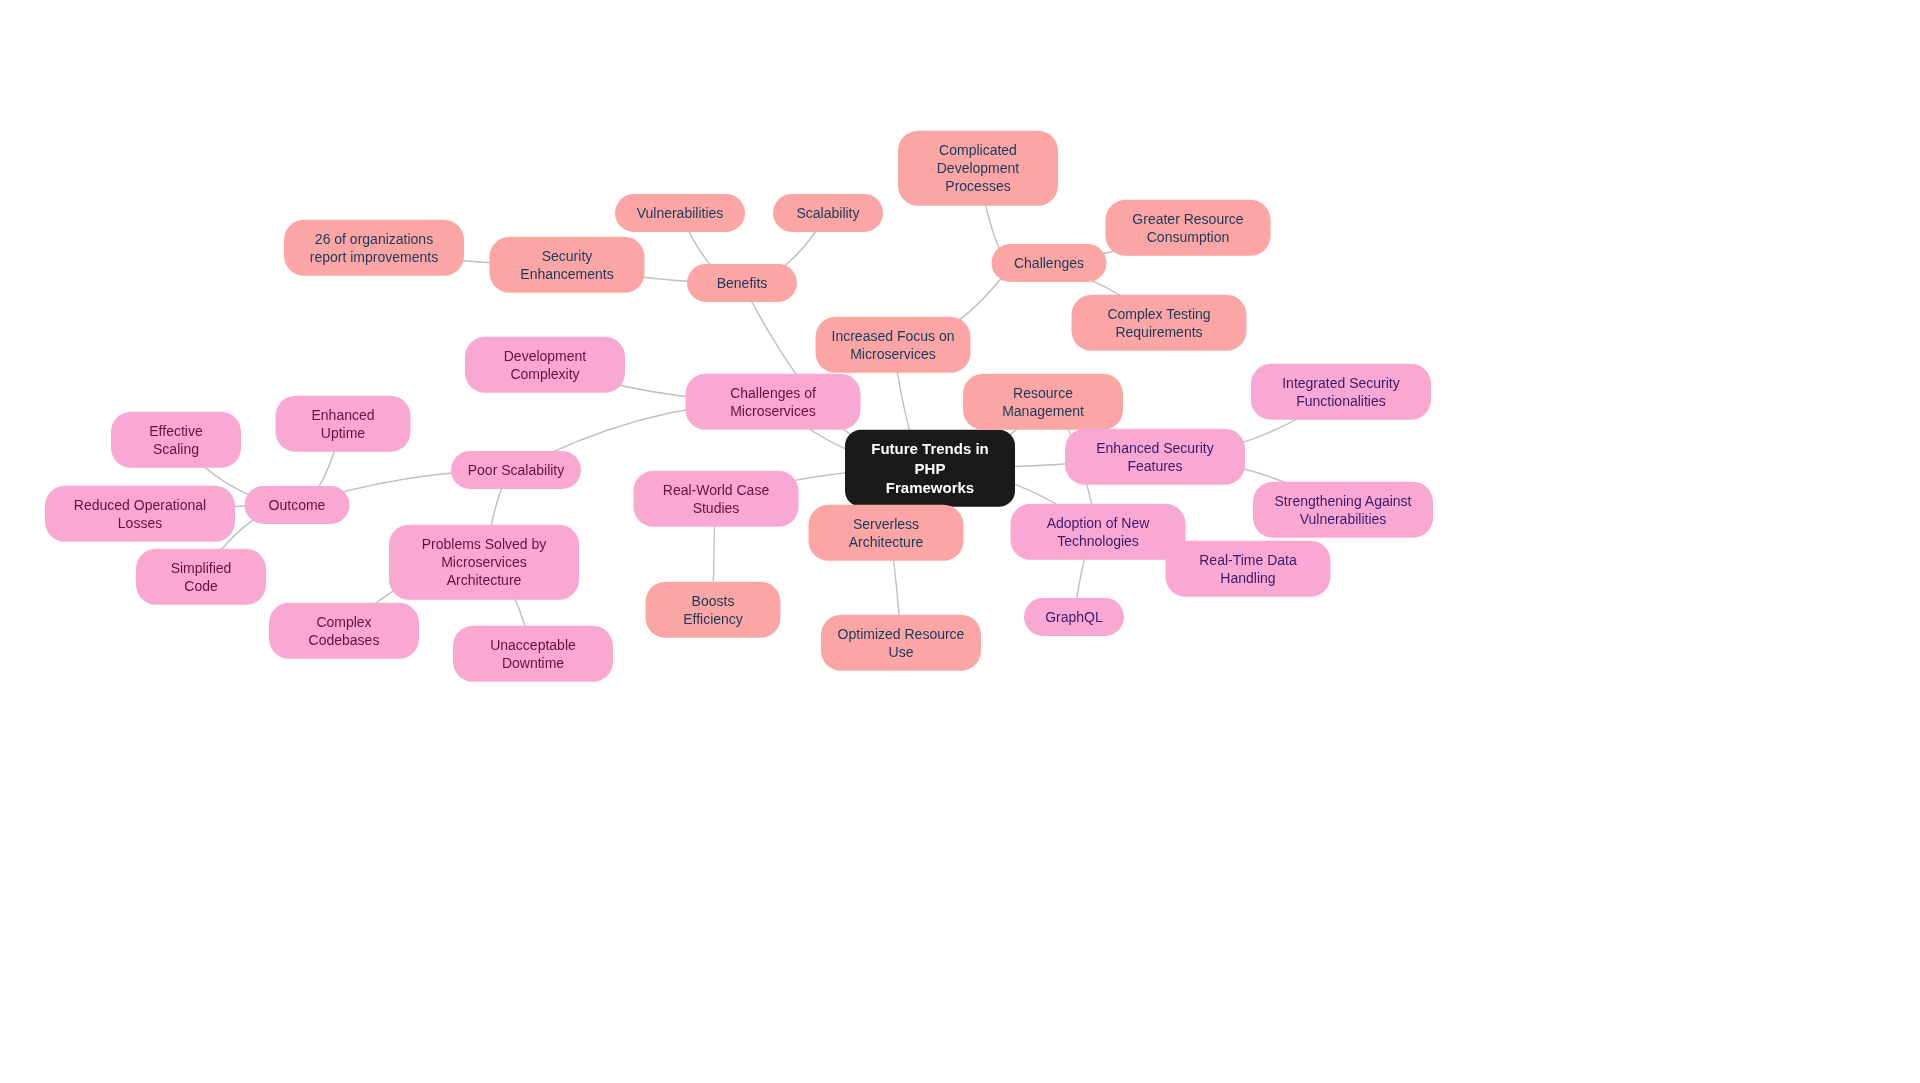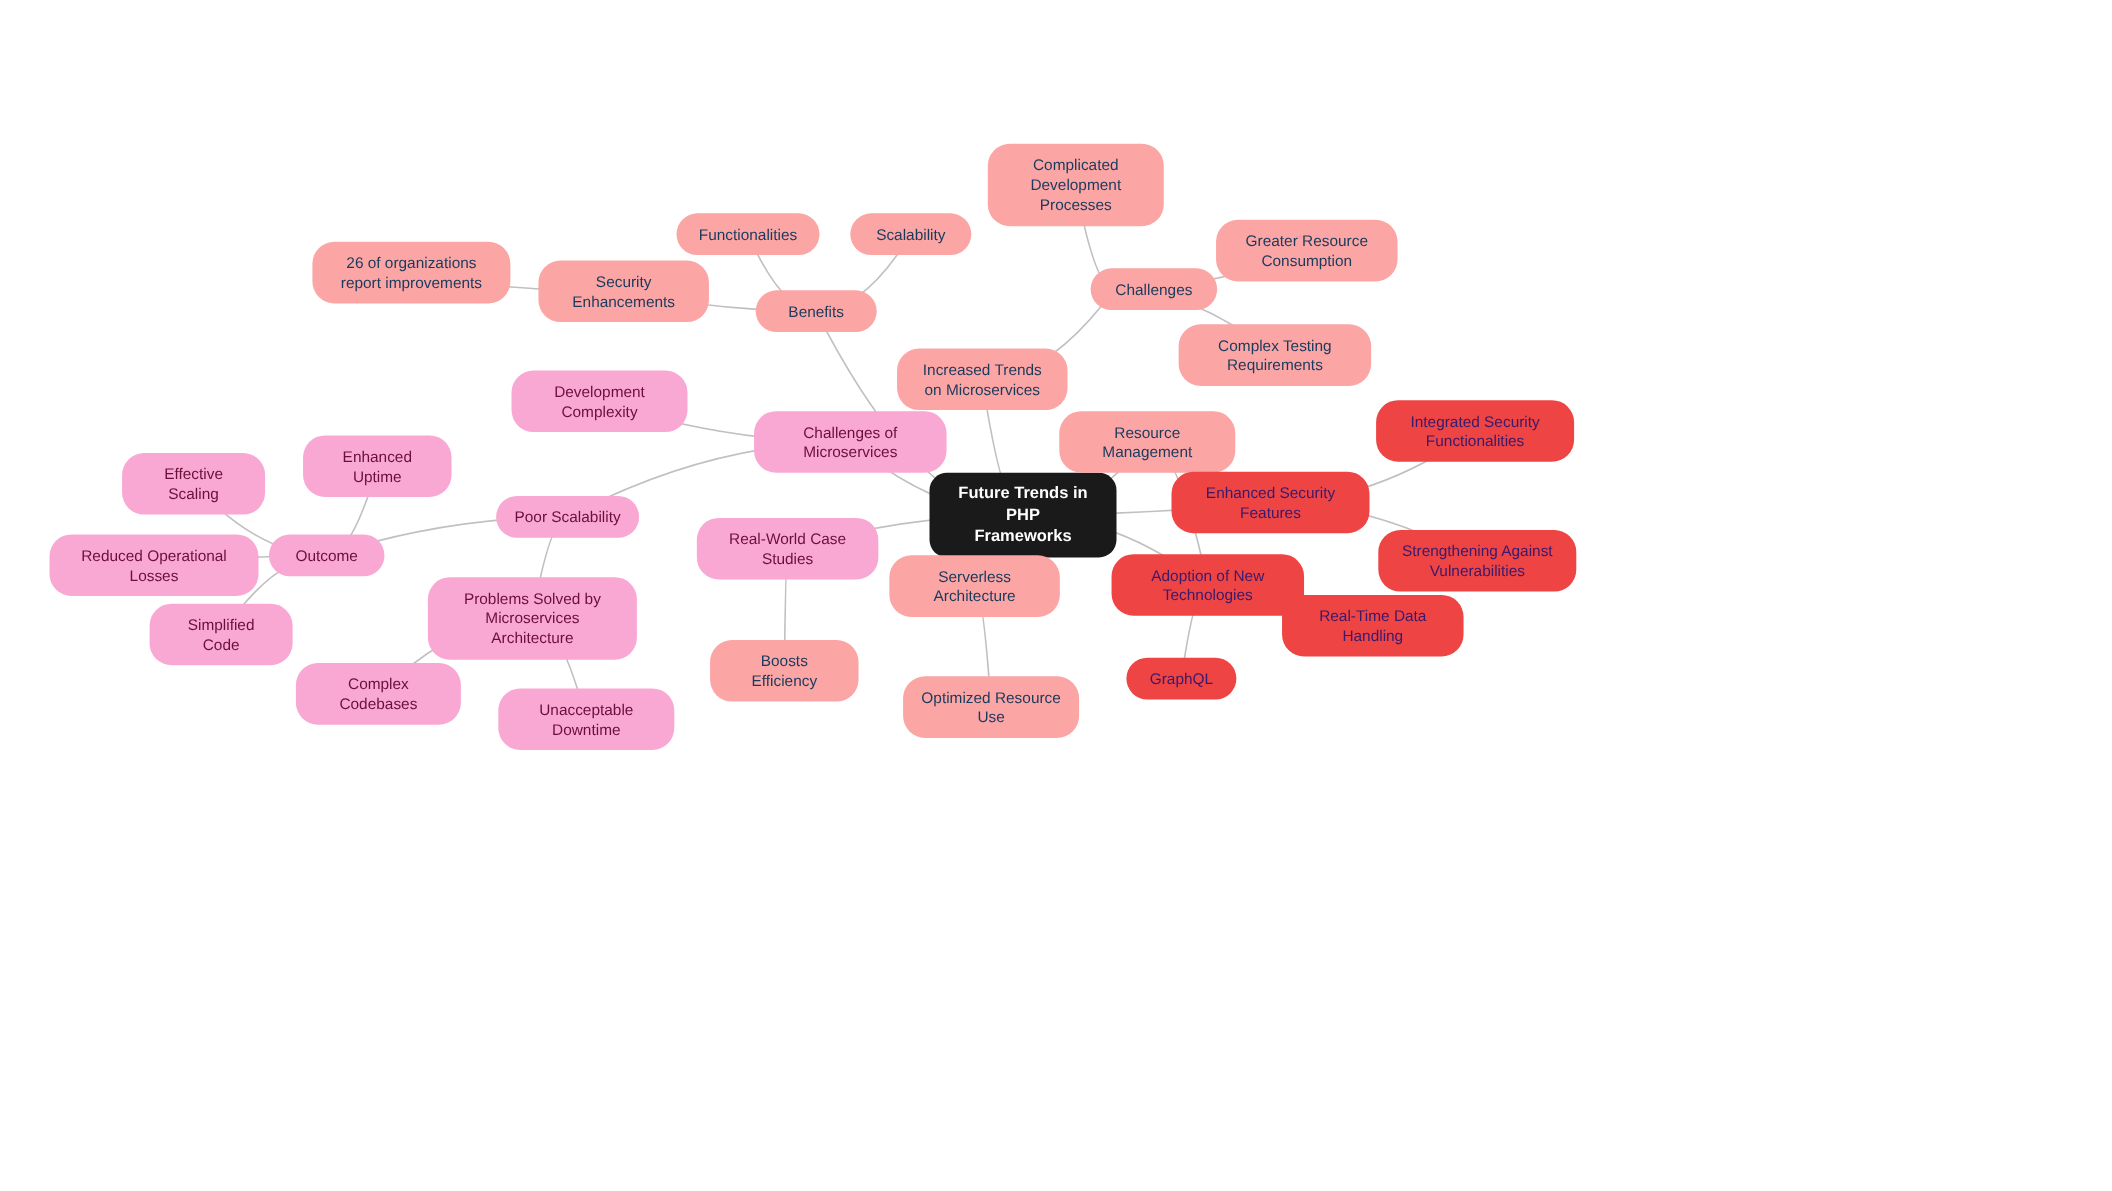--- a/index.html
+++ b/index.html
@@ -50,21 +50,21 @@
       background: #fca5a5;
       color: #1a3a5c;
       border: none;
     }
     .node-pink {
       background: #f9a8d4;
       color: #6b0f3a;
       border: none;
     }
     .node-purple {
-      background: #ef4444;
+      background: #f9a8d4;
       color: #3a1a6b;
       border: none;
     }
   </style>
 </head>
 <body>
 
 <div id="mindmap-container">
   <svg id="connections">
       <path d="M930,468 Q836,468 742,283" fill="none" stroke="#c0c0c0" stroke-width="1.5"></path>
@@ -97,29 +97,29 @@
       <path d="M886,533 Q893.5,533 901,643" fill="none" stroke="#c0c0c0" stroke-width="1.5"></path>
       <path d="M1098,532 Q1086,532 1074,617" fill="none" stroke="#c0c0c0" stroke-width="1.5"></path>
       <path d="M1098,532 Q1173,532 1248,569" fill="none" stroke="#c0c0c0" stroke-width="1.5"></path>
       <path d="M1155,457 Q1248,457 1341,392" fill="none" stroke="#c0c0c0" stroke-width="1.5"></path>
       <path d="M1155,457 Q1249,457 1343,510" fill="none" stroke="#c0c0c0" stroke-width="1.5"></path>
       <path d="M1043,402 Q1070.5,402 1098,532" fill="none" stroke="#c0c0c0" stroke-width="1.5"></path>
     </svg>
   <div id="nodes-layer">
       <div class="node node-center" style="left: 930px; top: 468px; width: 170px;">Future Trends in PHP Frameworks</div>
       <div class="node node-blue" style="left: 742px; top: 283px; width: 110px;">Benefits</div>
-      <div class="node node-blue" style="left: 680px; top: 213px; width: 130px;">Functionalities</div>
+      <div class="node node-blue" style="left: 680px; top: 213px; width: 130px;">Vulnerabilities</div>
       <div class="node node-blue" style="left: 828px; top: 213px; width: 110px;">Scalability</div>
       <div class="node node-blue" style="left: 567px; top: 265px; width: 155px;">Security Enhancements</div>
       <div class="node node-blue" style="left: 358px; top: 248px; width: 180px; margin-left: 16px;">26 of organizations report improvements</div>
       <div class="node node-blue" style="left: 1049px; top: 263px; width: 115px;">Challenges</div>
       <div class="node node-blue" style="left: 978px; top: 168px; width: 160px;">Complicated Development Processes</div>
       <div class="node node-blue" style="left: 1188px; top: 228px; width: 165px;">Greater Resource Consumption</div>
       <div class="node node-blue" style="left: 1159px; top: 323px; width: 175px;">Complex Testing Requirements</div>
-      <div class="node node-blue" style="left: 893px; top: 345px; width: 155px;">Increased Trends on Microservices</div>
+      <div class="node node-blue" style="left: 893px; top: 345px; width: 155px;">Increased Focus on Microservices</div>
       <div class="node node-blue" style="left: 1043px; top: 402px; width: 160px;">Resource Management</div>
       <div class="node node-pink" style="left: 773px; top: 402px; width: 175px;">Challenges of Microservices</div>
       <div class="node node-pink" style="left: 545px; top: 365px; width: 160px;">Development Complexity</div>
       <div class="node node-pink" style="left: 516px; top: 470px; width: 130px;">Poor Scalability</div>
       <div class="node node-pink" style="left: 297px; top: 505px; width: 105px;">Outcome</div>
       <div class="node node-pink" style="left: 176px; top: 440px; width: 130px;">Effective Scaling</div>
       <div class="node node-pink" style="left: 343px; top: 424px; width: 135px;">Enhanced Uptime</div>
       <div class="node node-pink" style="left: 140px; top: 514px; width: 190px;">Reduced Operational Losses</div>
       <div class="node node-pink" style="left: 201px; top: 577px; width: 130px;">Simplified Code</div>
       <div class="node node-pink" style="left: 484px; top: 562px; width: 190px;">Problems Solved by Microservices Architecture</div>

